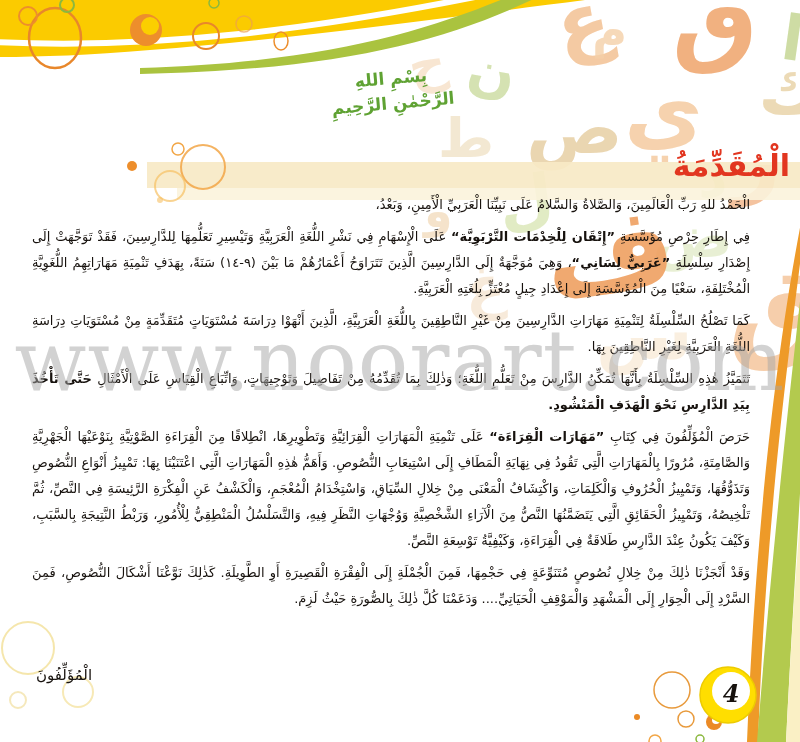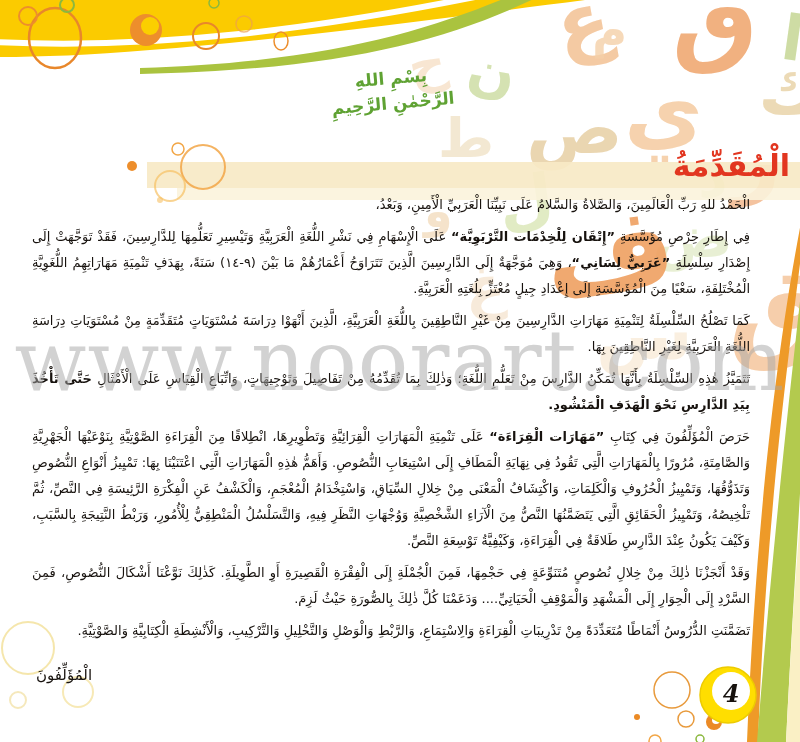--- a/index.html
+++ b/index.html
@@ -120,21 +120,20 @@
 
   <div class="title">الْمُقَدِّمَةُ</div>
 
   <div class="body-text">
       <p><span>الْحَمْدُ للهِ رَبِّ الْعَالَمِينَ، وَالصَّلاةُ وَالسَّلامُ عَلَى نَبِيِّنَا الْعَرَبِيِّ الْأَمِينِ، وَبَعْدُ،</span></p>
       <p><span>فِي إِطَارِ حِرْصِ مُؤَسَّسَةِ </span><span class="bold">”إِتْقَان لِلْخِدْمَات التَّرْبَوِيَّة“</span><span> عَلَى الْإِسْهَامِ فِي نَشْرِ اللُّغَةِ الْعَرَبِيَّةِ وَتَيْسِيرِ تَعَلُّمِهَا لِلدَّارِسِينَ، فَقَدْ تَوَجَّهَتْ إِلَى إِصْدَارِ سِلْسِلَةِ </span><span class="bold">”عَرَبِيٌّ لِسَانِي“</span><span>، وَهِيَ مُوَجَّهَةٌ إِلَى الدَّارِسِينَ الَّذِينَ تَتَرَاوَحُ أَعْمَارُهُمْ مَا بَيْنَ (٩-١٤) سَنَةً، بِهَدَفِ تَنْمِيَةِ مَهَارَاتِهِمُ اللُّغَوِيَّةِ الْمُخْتَلِفَةِ، سَعْيًا مِنَ الْمُؤَسَّسَةِ إِلَى إِعْدَادِ جِيلٍ مُعْتَزٍّ بِلُغَتِهِ الْعَرَبِيَّةِ.</span></p>
       <p><span>كَمَا تَصْلُحُ السِّلْسِلَةُ لِتَنْمِيَةِ مَهَارَاتِ الدَّارِسِينَ مِنْ غَيْرِ النَّاطِقِينَ بِاللُّغَةِ الْعَرَبِيَّةِ، الَّذِينَ أَنْهَوْا دِرَاسَةَ مُسْتَوَيَاتٍ مُتَقَدِّمَةٍ مِنْ مُسْتَوَيَاتِ دِرَاسَةِ اللُّغَةِ الْعَرَبِيَّةِ لِغَيْرِ النَّاطِقِينَ بِهَا.</span></p>
       <p><span>تَتَمَيَّزُ هٰذِهِ السِّلْسِلَةُ بِأَنَّهَا تُمَكِّنُ الدَّارِسَ مِنْ تَعَلُّمِ اللُّغَةِ؛ وَذٰلِكَ بِمَا تُقَدِّمُهُ مِنْ تَفَاصِيلَ وَتَوْجِيهَاتٍ، وَاتِّبَاعِ الْقِيَاسِ عَلَى الْأَمْثَالِ </span><span class="bold">حَتَّى تَأْخُذَ بِيَدِ الدَّارِسِ نَحْوَ الْهَدَفِ الْمَنْشُودِ.</span></p>
       <p><span>حَرَصَ الْمُؤَلِّفُونَ فِي كِتَابِ </span><span class="bold">”مَهَارَات الْقِرَاءَة“</span><span> عَلَى تَنْمِيَةِ الْمَهَارَاتِ الْقِرَائِيَّةِ وَتَطْوِيرِهَا، انْطِلاقًا مِنَ الْقِرَاءَةِ الصَّوْتِيَّةِ بِنَوْعَيْهَا الْجَهْرِيَّةِ وَالصَّامِتَةِ، مُرُورًا بِالْمَهَارَاتِ الَّتِي تَقُودُ فِي نِهَايَةِ الْمَطَافِ إِلَى اسْتِيعَابِ النُّصُوصِ. وَأَهَمُّ هٰذِهِ الْمَهَارَاتِ الَّتِي اعْتَنَيْنَا بِهَا: تَمْيِيزُ أَنْوَاعِ النُّصُوصِ وَتَذَوُّقُهَا، وَتَمْيِيزُ الْحُرُوفِ وَالْكَلِمَاتِ، وَاكْتِشَافُ الْمَعْنَى مِنْ خِلالِ السِّيَاقِ، وَاسْتِخْدَامُ الْمُعْجَمِ، وَالْكَشْفُ عَنِ الْفِكْرَةِ الرَّئِيسَةِ فِي النَّصِّ، ثُمَّ تَلْخِيصُهُ، وَتَمْيِيزُ الْحَقَائِقِ الَّتِي يَتَضَمَّنُهَا النَّصُّ مِنَ الْآرَاءِ الشَّخْصِيَّةِ وَوُجْهَاتِ النَّظَرِ فِيهِ، وَالتَّسَلْسُلُ الْمَنْطِقِيُّ لِلْأُمُورِ، وَرَبْطُ النَّتِيجَةِ بِالسَّبَبِ، وَكَيْفَ يَكُونُ عِنْدَ الدَّارِسِ طَلاقَةٌ فِي الْقِرَاءَةِ، وَكَيْفِيَّةُ تَوْسِعَةِ النَّصِّ.</span></p>
       <p><span>وَقَدْ أَنْجَزْنَا ذٰلِكَ مِنْ خِلالِ نُصُوصٍ مُتَنَوِّعَةٍ فِي حَجْمِهَا، فَمِنَ الْجُمْلَةِ إِلَى الْفِقْرَةِ الْقَصِيرَةِ أَوِ الطَّوِيلَةِ. كَذٰلِكَ نَوَّعْنَا أَشْكَالَ النُّصُوصِ، فَمِنَ السَّرْدِ إِلَى الْحِوَارِ إِلَى الْمَشْهَدِ وَالْمَوْقِفِ الْحَيَاتِيِّ.... وَدَعَمْنَا كُلَّ ذٰلِكَ بِالصُّورَةِ حَيْثُ لَزِمَ.</span></p>
-      <p><span>تَضَمَّنَتِ الدُّرُوسُ أَنْمَاطًا مُتَعَدِّدَةً مِنْ تَدْرِيبَاتِ الْقِرَاءَةِ وَالِاسْتِمَاعِ، وَالرَّبْطِ وَالْوَصْلِ وَالتَّحْلِيلِ وَالتَّرْكِيبِ، وَالْأَنْشِطَةِ الْكِتَابِيَّةِ وَالصَّوْتِيَّةِ.</span></p>
     </div>
 
   <div class="watermark">www.noorart.com</div>
 
   <div class="signature">الْمُؤَلِّفُونَ</div>
   <div class="page-num">4</div>
 
 </div>
 
 </body></html>

